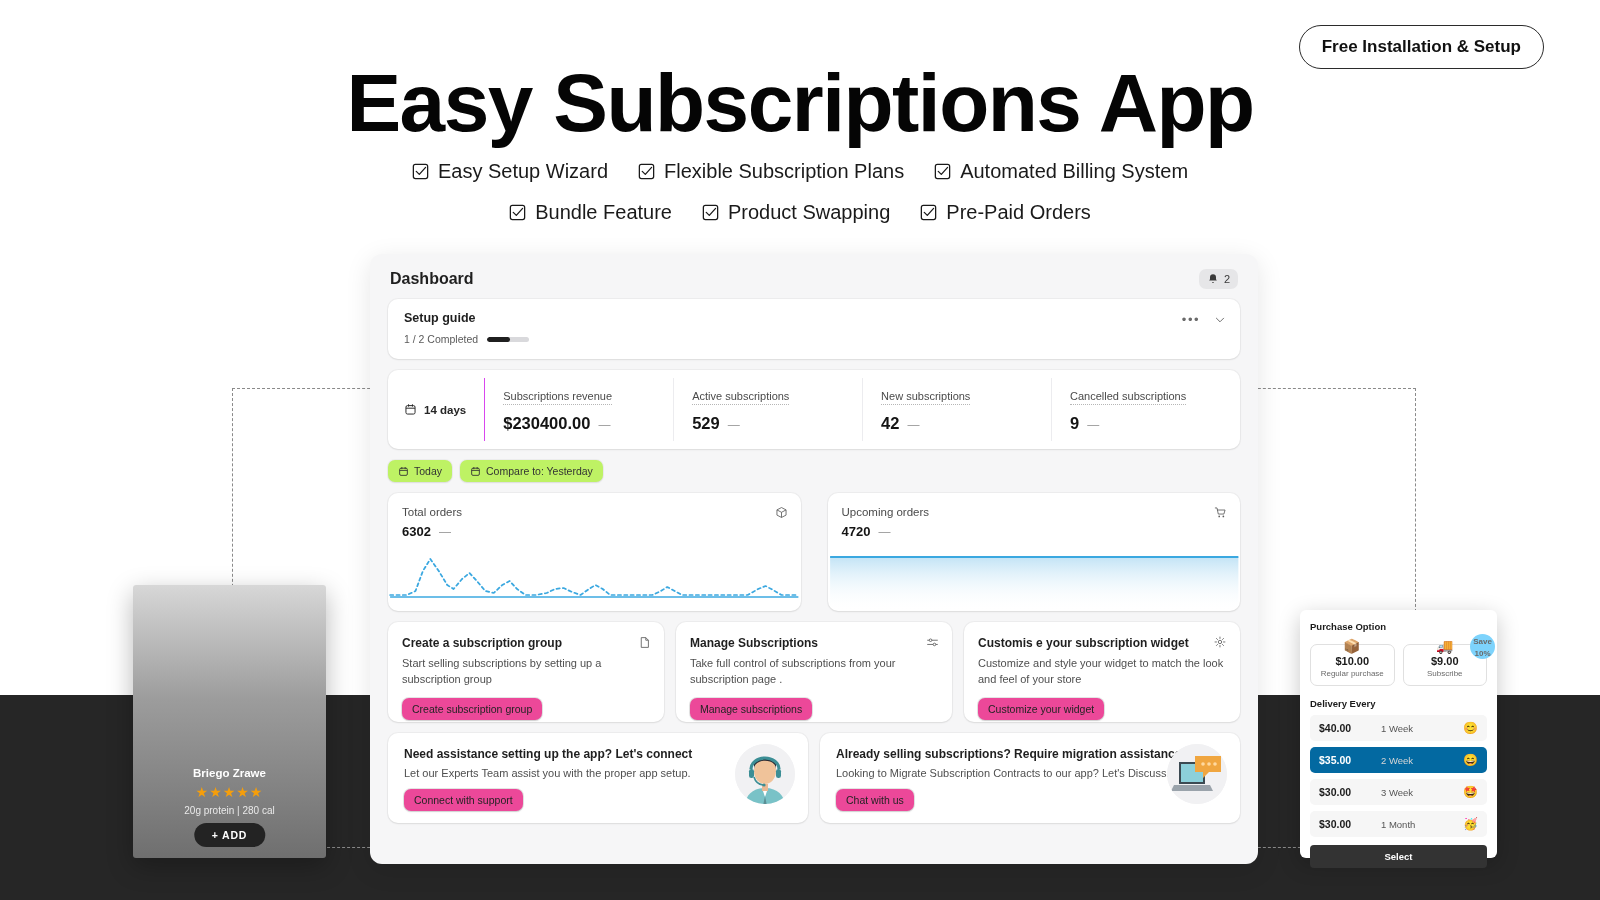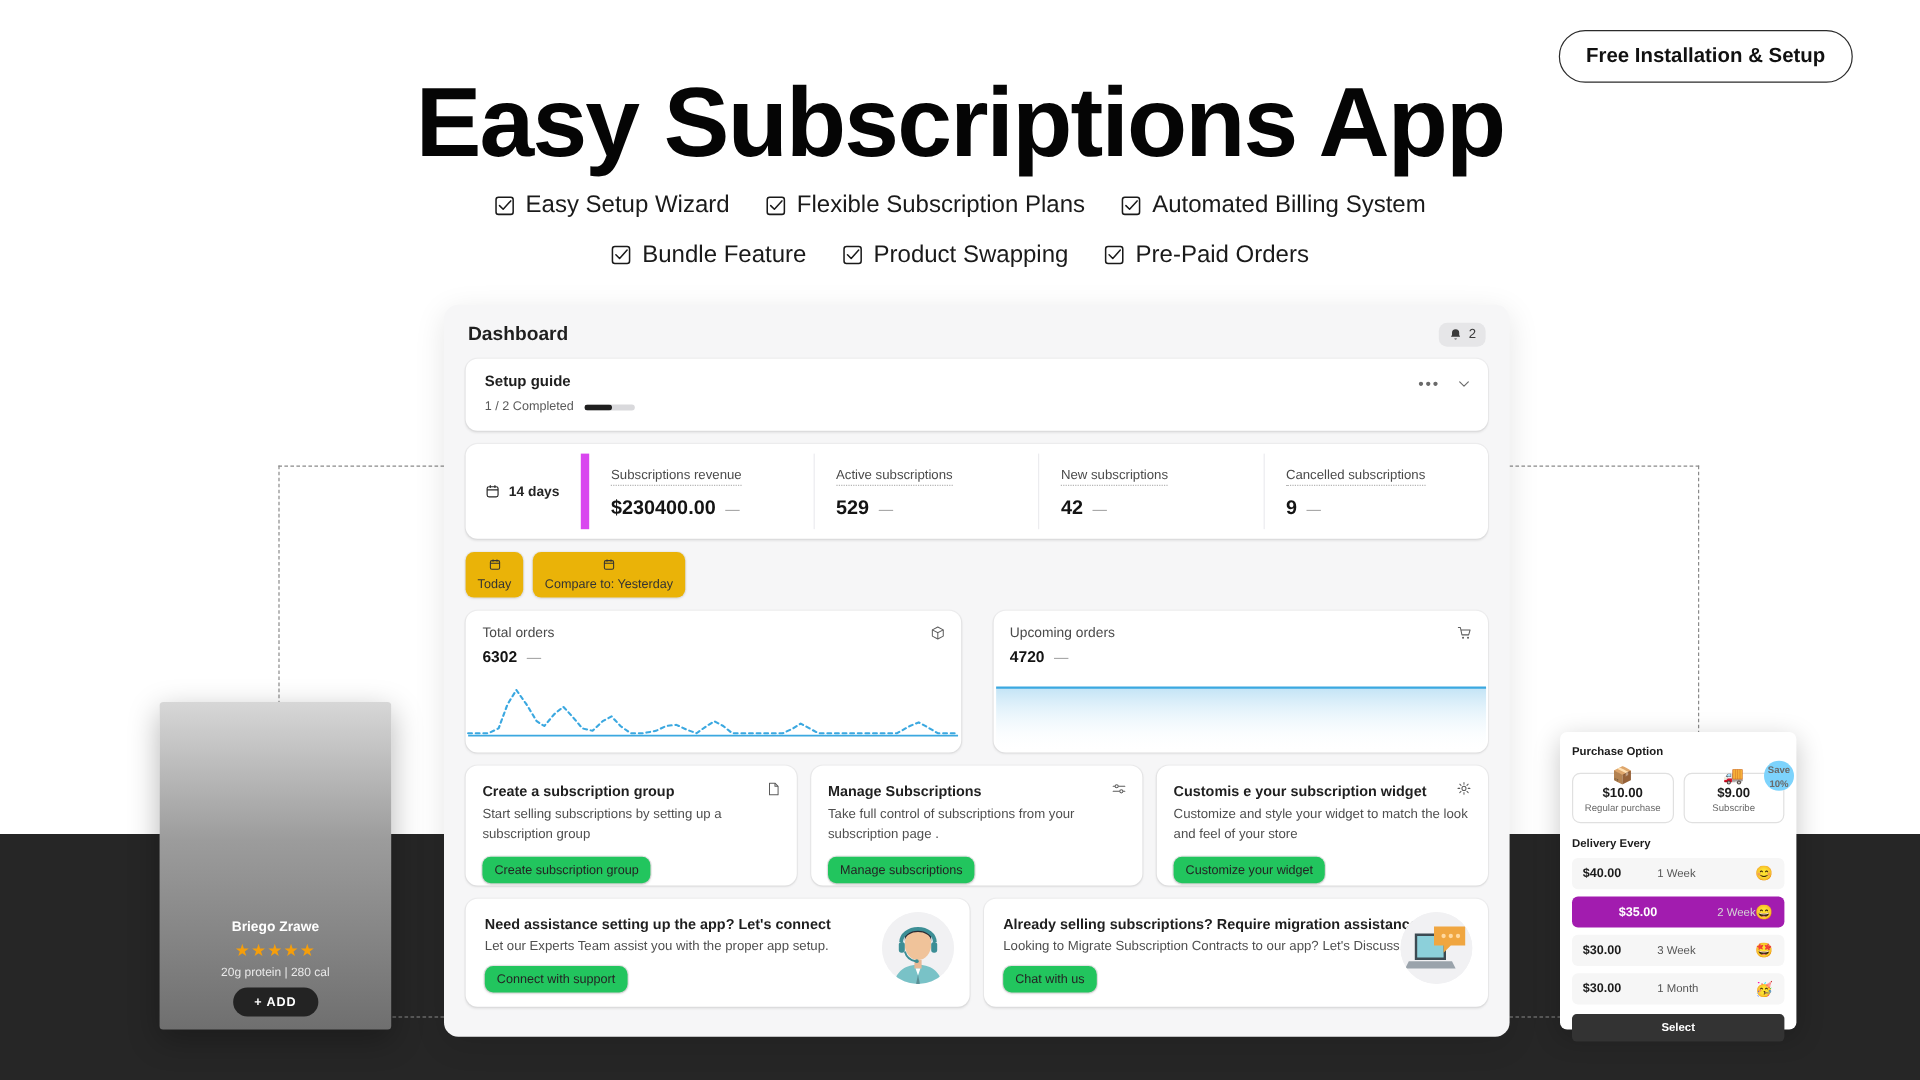--- a/index.html
+++ b/index.html
@@ -92,62 +92,61 @@
   .setup-actions {
     position: absolute; right: 14px; top: 14px; display: flex; align-items: center; gap: 14px;
     color: #6a6a6a;
   }
   .dots { letter-spacing: 1.5px; font-size: 13px; line-height: 1; }
 
   
   .stats { display: flex; align-items: stretch; padding: 8px 0; margin-bottom: 11px; }
   .stat-days {
     display: flex; align-items: center; gap: 7px; padding: 14px 18px 14px 16px;
-    font-size: 11.5px; font-weight: 600; color: #262626; border-right: 7px solid #d946ef;
+    font-size: 11.5px; font-weight: 600; color: #262626; border-right: 1px solid #d946ef;
   }
   .stat {
     flex: 1; padding: 8px 14px 8px 18px; border-right: 1px solid #ececef;
   }
   .stat:last-child { border-right: none; }
   .stat-label {
     font-size: 11px; color: #4a4a4a; border-bottom: 1px dotted #b6b6b6;
     display: inline-block; padding-bottom: 2px;
   }
   .stat-val { margin-top: 9px; display: flex; align-items: baseline; gap: 8px; }
   .stat-val b { font-size: 16.5px; font-weight: 700; color: #141414; }
   .dash-line { color: #9a9a9a; font-size: 12px; }
 
   
   .chips { display: flex; gap: 8px; margin-bottom: 11px; }
   .chip {
     display: flex; align-items: center; gap: 5px;
-    background: #eab308; border-radius: 7px; padding: 5px 10px;
+    background: #bef264; border-radius: 7px; padding: 5px 10px;
     font-size: 10.5px; color: #333333;
     box-shadow: 0 1px 2px rgba(0,0,0,.07), 0 0 0 1px rgba(0,0,0,.04);
-    flex-direction: column;
   }
 
   
   .orders { display: flex; gap: 27px; margin-bottom: 11px; }
   .ocard { flex: 1; padding: 13px 14px 0 14px; position: relative; height: 118px; overflow: hidden; }
   .ocard-label { font-size: 11.5px; color: #4a4a4a; }
   .ocard-val { margin-top: 6px; display: flex; align-items: baseline; gap: 8px; }
   .ocard-val b { font-size: 13px; font-weight: 700; color: #141414; }
   .ocard-icon { position: absolute; right: 13px; top: 12px; color: #5b5b5b; }
   .spark { position: absolute; left: 0; bottom: 0; width: 100%; height: 70px; }
 
   
   .acts { display: flex; gap: 12px; margin-bottom: 11px; }
   .acard { flex: 1; padding: 14px 14px 14px 14px; position: relative; height: 100px; }
   .acard-title { font-size: 12px; font-weight: 700; color: #1f1f1f; padding-right: 22px; }
   .acard-desc { font-size: 11px; color: #4f4f4f; line-height: 1.45; margin-top: 6px; }
   .acard-icon { position: absolute; right: 13px; top: 13px; color: #5b5b5b; }
   .btn {
     display: inline-block; margin-top: 10px;
-    background: #22c55e; border-radius: 7px; padding: 5px 10px;
+    background: #ec4899; border-radius: 7px; padding: 5px 10px;
     font-size: 10.5px; color: #242424; font-weight: 500;
     box-shadow: 0 1px 2px rgba(0,0,0,.10), 0 0 0 1px rgba(0,0,0,.10);
   }
 
   
   .sups { display: flex; gap: 12px; }
   .scard { flex: 1; padding: 14px 16px; position: relative; height: 90px; }
   .scard-title { font-size: 12px; font-weight: 700; color: #1f1f1f; }
   .scard-desc { font-size: 11px; color: #4f4f4f; margin-top: 6px; }
   .scard-art {
@@ -198,21 +197,21 @@
     position: absolute; right: -9px; top: -11px; width: 25px; height: 25px;
     border-radius: 50%; background: #7dd3fc; color: #ffffff;
     font-size: 6px; font-weight: 700; line-height: 1.15;
     display: flex; flex-direction: column; align-items: center; justify-content: center;
   }
   .p-sub { font-size: 9.5px; font-weight: 700; color: #1b1b1b; margin-top: 12px; }
   .p-row {
     display: flex; align-items: center; margin-top: 6px;
     background: #f6f6f6; border-radius: 5px; padding: 6px 9px;
   }
-  .p-row.active { background: #a21caf; text-align: right; }
+  .p-row.active { background: #0369a1; }
   .p-row b { font-size: 10.5px; font-weight: 700; color: #1b1b1b; width: 62px; }
   .p-row span.per { font-size: 9.5px; color: #555555; flex: 1; }
   .p-row.active b { color: #ffffff; }
   .p-row.active span.per { color: #d6d6d6; }
   .p-row .emj2 { font-size: 12px; }
   .p-select {
     margin-top: 8px; background: #333333; color: #ffffff; border-radius: 4px;
     text-align: center; padding: 6px 0; font-size: 9.5px; font-weight: 700;
   }
 </style>

